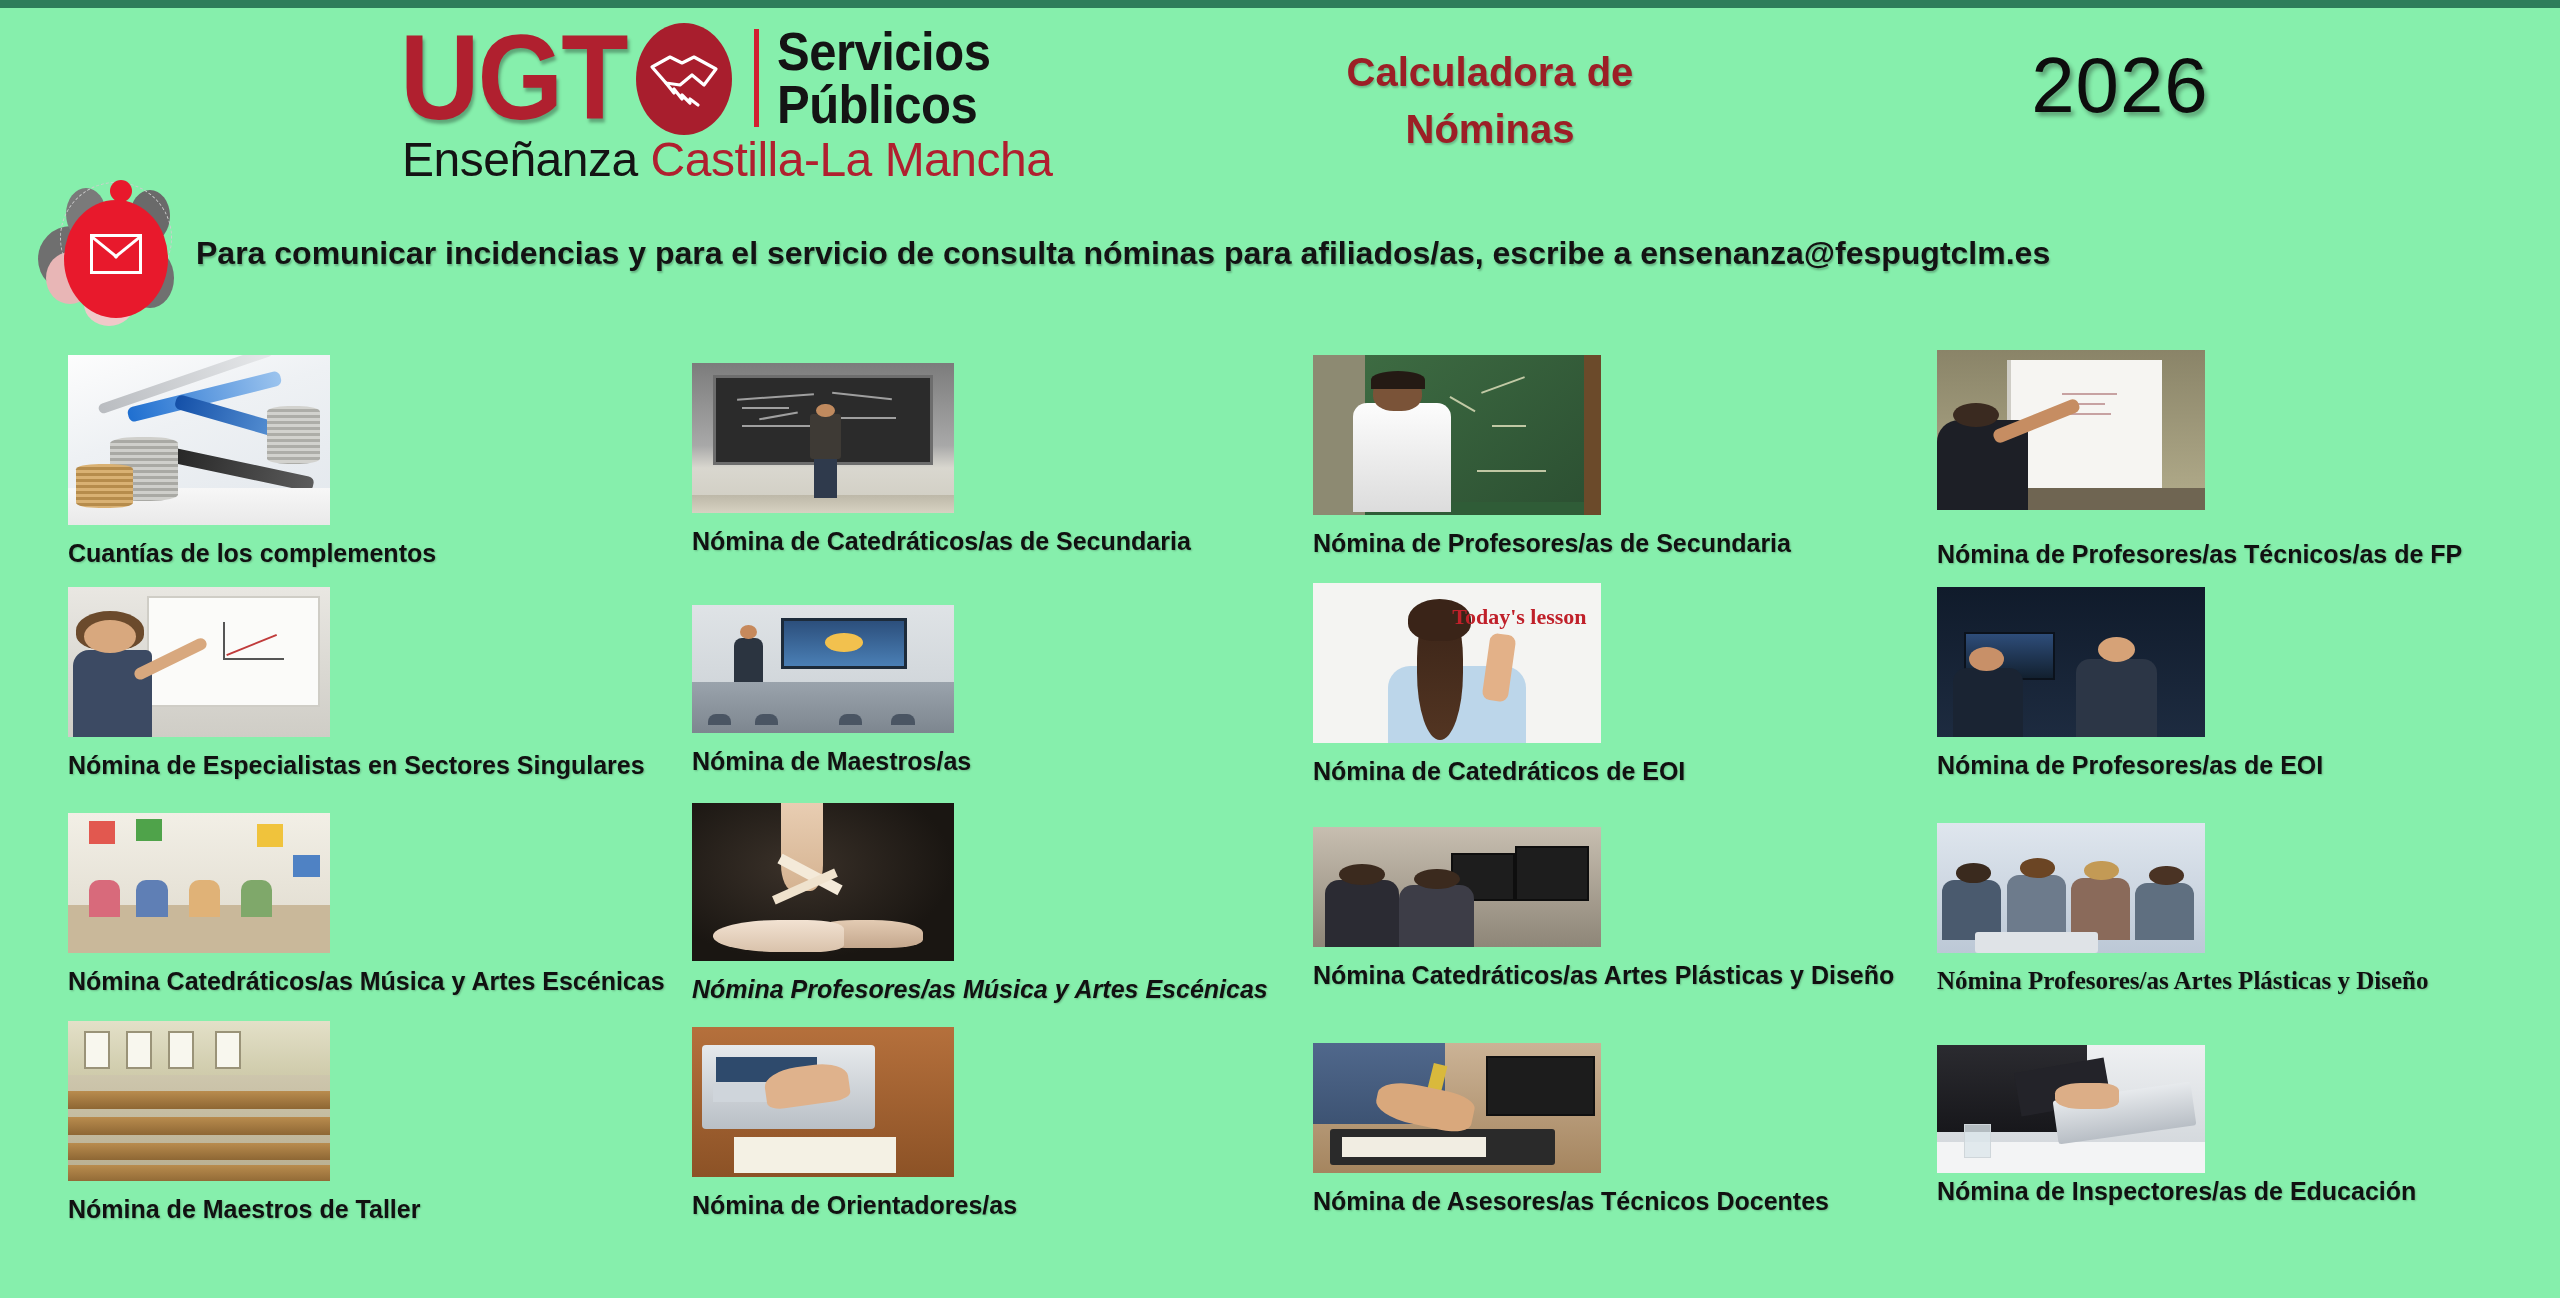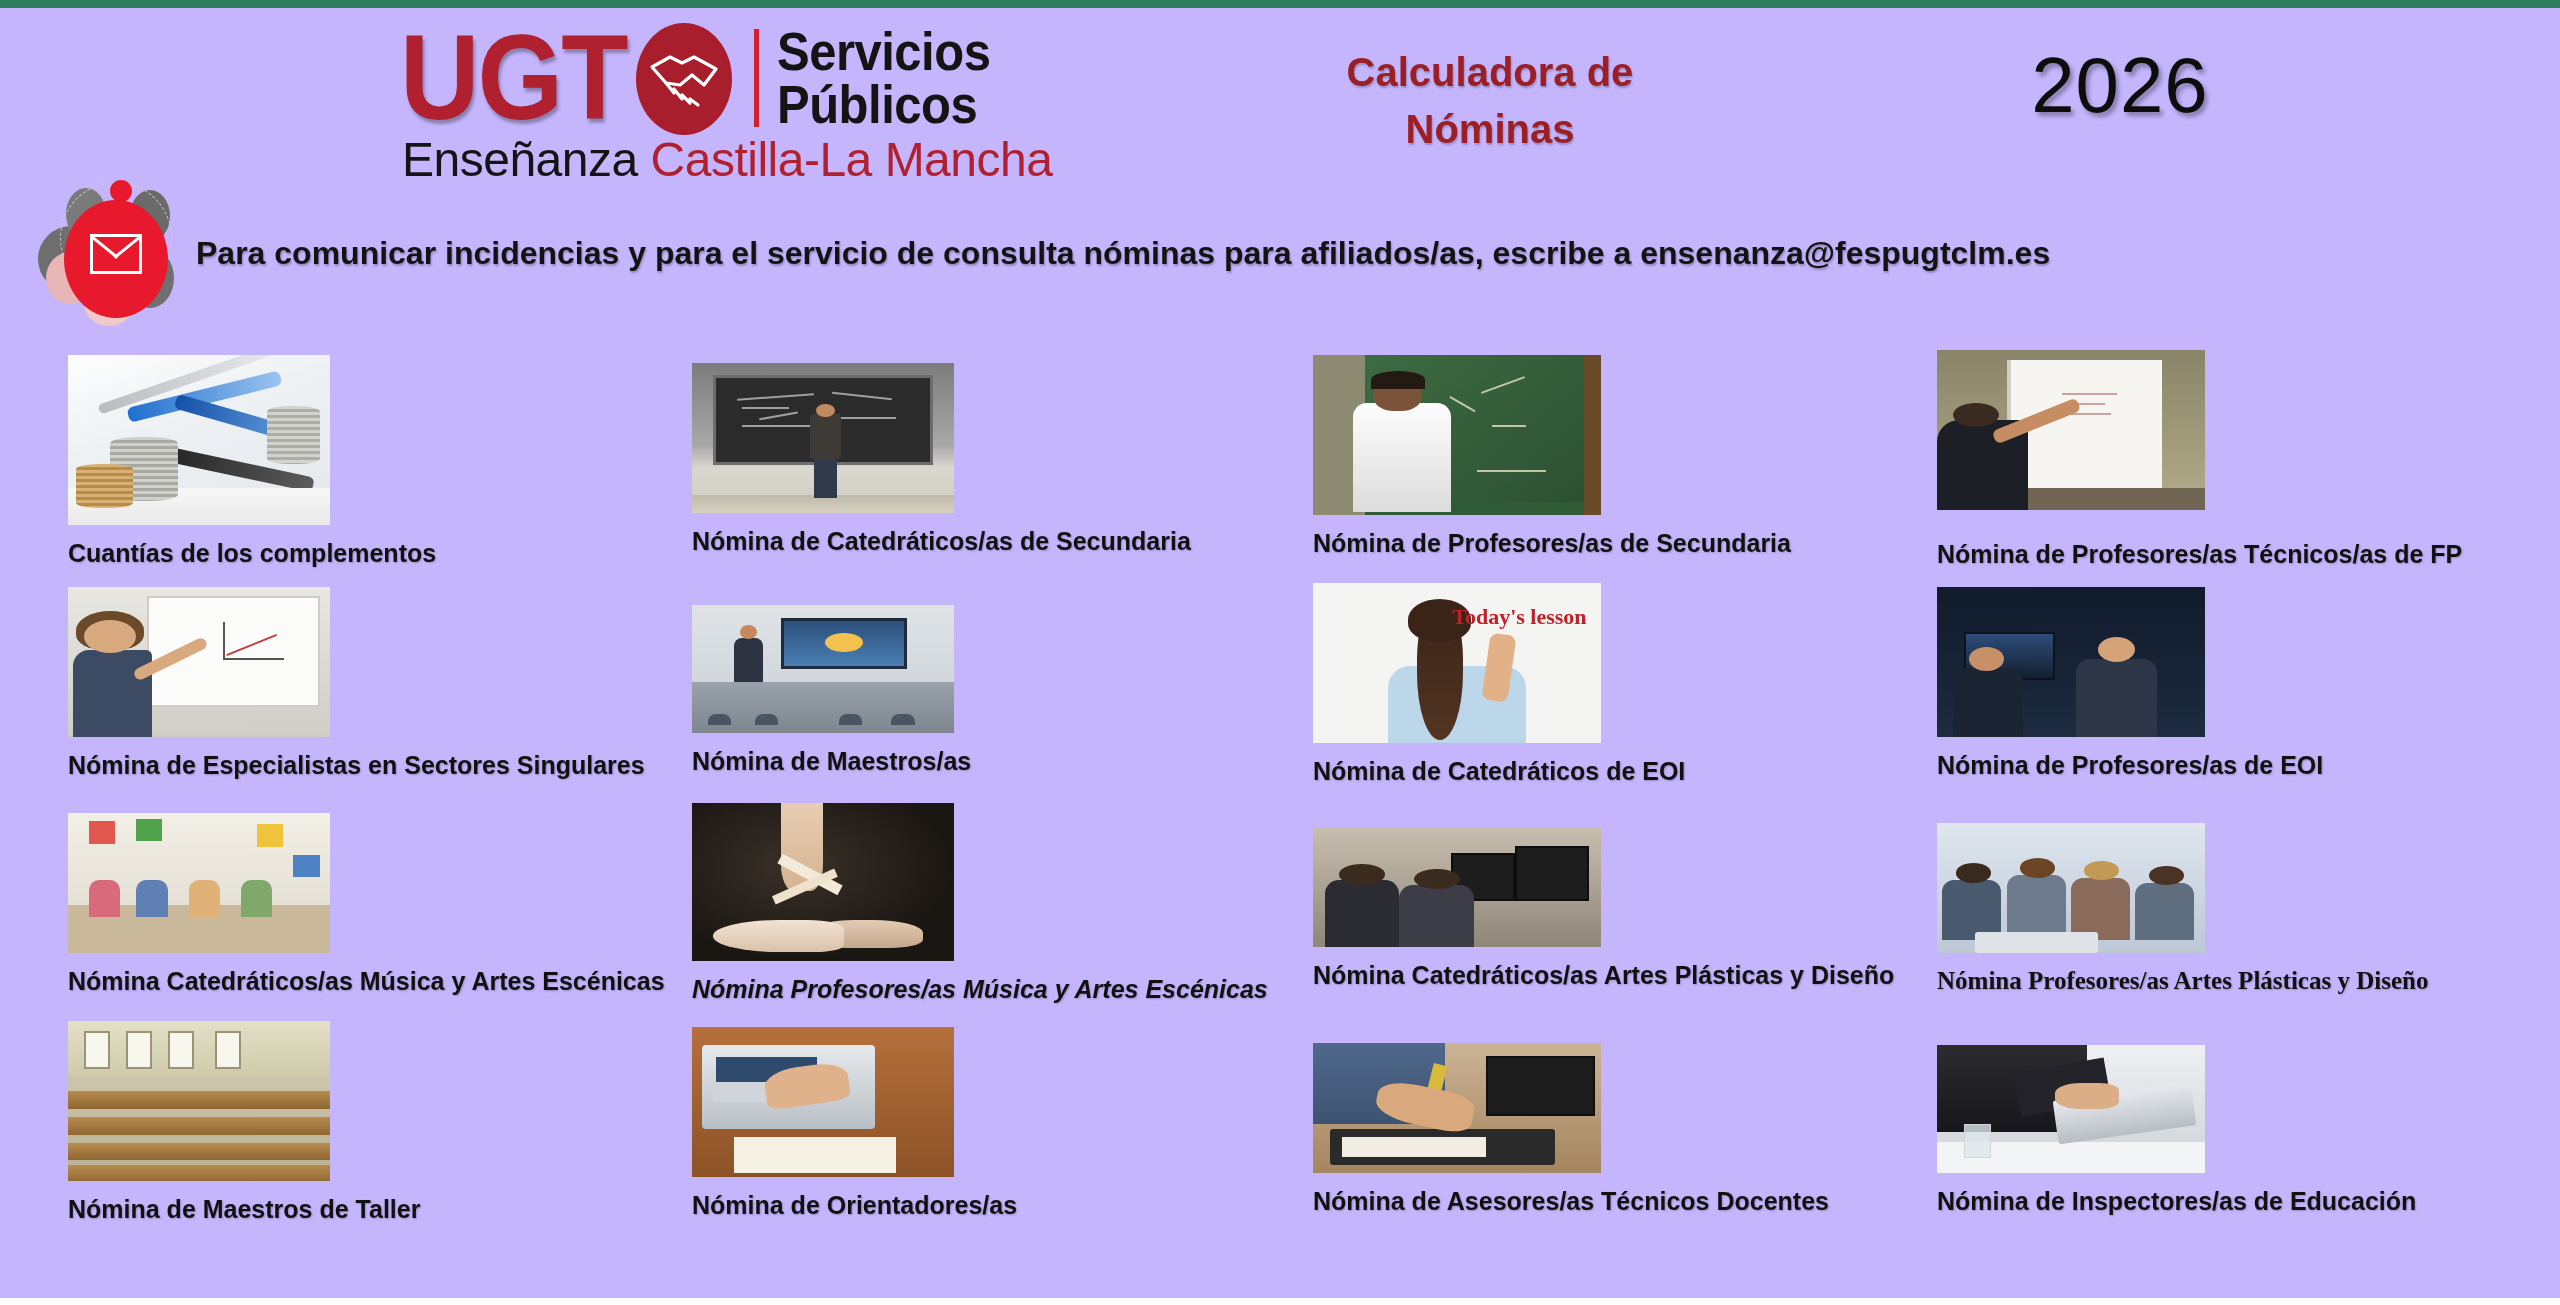--- a/index.html
+++ b/index.html
@@ -9,21 +9,21 @@
     height: 1305px;
     background: #ffffff;
     font-family: "Liberation Sans", sans-serif;
     overflow: hidden;
   }
 
   #page {
     position: relative;
     width: 2560px;
     height: 1298px;
-    background: #c4b5fd;
+    background: #86efac;
   }
 
   
   .top-rule {
     position: absolute;
     left: 0; top: 0;
     width: 2560px;
     height: 8px;
     background: #2e7d5b;
   }
@@ -725,18 +725,18 @@
           <div class="thumb" style="position: absolute; left: 0px; top: 40px; width: 268px; height: 128px;">
             <div class="art art-suit">
               <span class="table"></span>
               <span class="suit"></span>
               <span class="sleeve"></span>
               <span class="lap"></span>
               <span class="hand"></span>
               <span class="glass"></span>
             </div>
           </div>
-          <div class="caption" style="top: 182px;">Nómina de Inspectores/as de Educación</div>
+          <div class="caption" style="top: 172px;">Nómina de Inspectores/as de Educación</div>
         </div>
       </div>
     </div>
 
 </div>
 
 </body></html>

